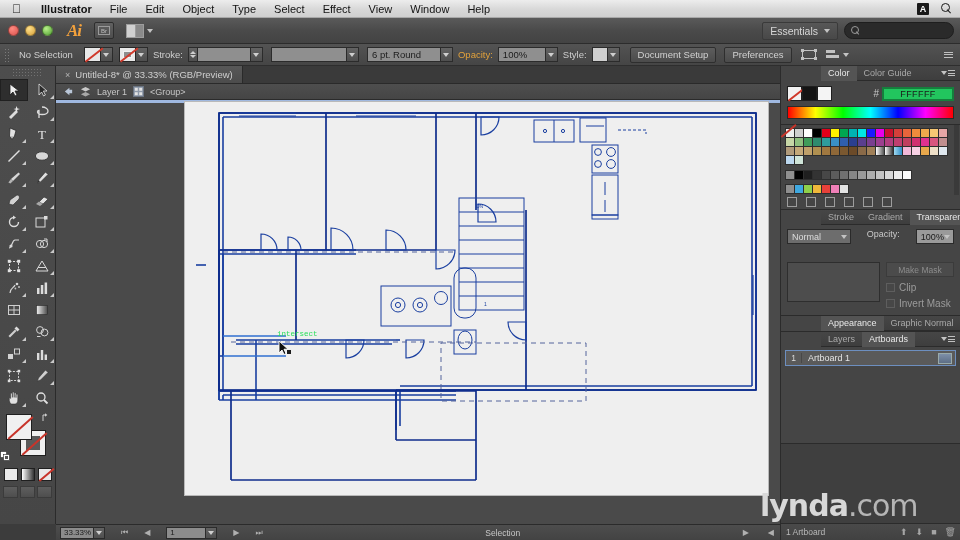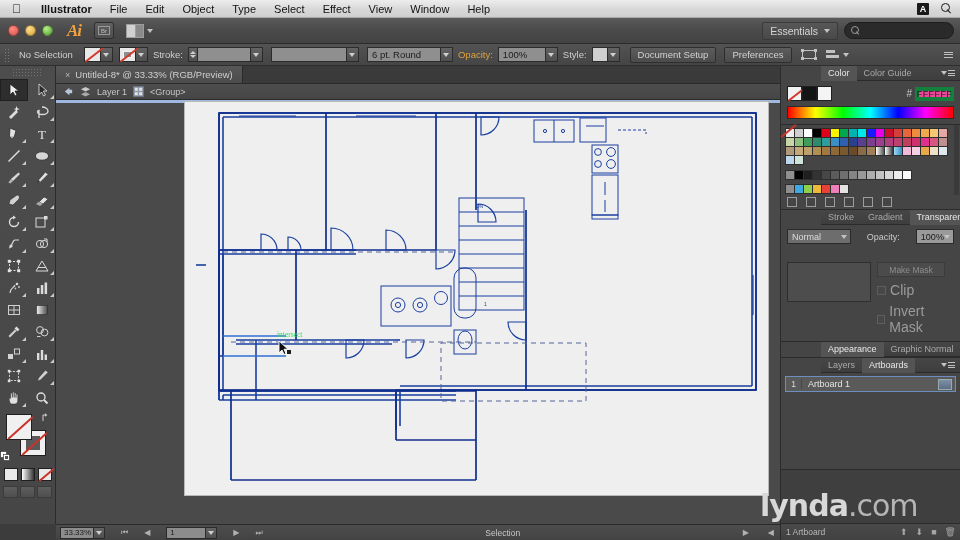--- a/index.html
+++ b/index.html
@@ -171,21 +171,21 @@
     background:#4a4a4a; overflow:hidden;
   }
   .artboard-page {
     position:absolute; left:129px; top:2px; width:583px; height:393px;
     background:#efefef; box-shadow:0 0 0 1px #b9b9b9;
   }
   .topguide { position:absolute; left:0; top:0; width:724px; height:3px; background:#9fb8e0; }
   .plan { position:absolute; left:0; top:0; }
   .smartguide-label {
     position:absolute; left:221px; top:230px; font-size:7.5px; color:#28e05a;
-    font-family:Liberation Serif, serif; white-space:nowrap;
+    font-family:Liberation Mono, monospace; white-space:nowrap;
   }
   .cursor-arrow { position:absolute; left:222px; top:240px; }
   .anchor-dot { position:absolute; left:231px; top:250px; width:4px; height:4px; background:#1c1c1c; }
 
   
   .wm-center { position:absolute; left:365px; top:470px; width:240px; height:60px; z-index:40; pointer-events:none; }
   .wm-cn { position:absolute; left:58px; top:-2px; font-size:34px; font-weight:bold; color:#e9e9e9;
     font-family:"DejaVu Sans", sans-serif; letter-spacing:1px; text-shadow:1px 1px 0 #7a7a7a; }
   .wm-url { position:absolute; left:42px; top:36px; font-size:16px; font-weight:bold; color:#dcdcdc;
     font-family:"DejaVu Sans", sans-serif; letter-spacing:1px; }
@@ -219,40 +219,40 @@
   .ptab.active { background:#545454; color:#e8e8e8; }
   .pmenu { margin-left:auto; padding-right:5px; display:flex; align-items:center; gap:1px; }
   .pmenu .lines { display:flex; flex-direction:column; gap:1.5px; }
   .pmenu .lines i { width:7px; height:1px; background:#c0c0c0; display:block; }
   .panel-body { padding:5px 6px; }
 
   .colorbody { display:flex; align-items:center; gap:4px; }
   .cb-swatches { display:flex; }
   .cb-sw { width:15px; height:15px; border:1px solid #1f1f1f; position:relative; }
   .hexrow { margin-left:auto; display:flex; align-items:center; gap:3px; }
-  .hexfield { width:39px; height:14px; background:#ec4899; border:4px solid #15803d; color:#1a1a1a;
+  .hexfield { width:72px; height:14px; background:#22c55e; border:2px solid #15803d; color:#1a1a1a;
     font-size:9px; display:flex; align-items:center; justify-content:center; letter-spacing:.4px; }
   .spectrum { margin-top:5px; height:13px; border:1px solid #2a2a2a;
     background:linear-gradient(90deg,#ff0000,#ffff00,#00ff00,#00ffff,#0000ff,#ff00ff,#ff0000); }
 
   .swgrid { display:flex; flex-wrap:wrap; width:164px; }
   .swgrid div { width:10px; height:10px; border:1px solid #2e2e2e; margin:0 -1px -1px 0; }
   .swbar { display:flex; align-items:center; gap:9px; height:14px; padding:0 6px; }
   .swbar-ico { width:10px; height:10px; border:1px solid #9d9d9d; }
 
   .tpbody { padding:4px 6px 6px; }
-  .tp-row1 { display:flex; align-items:center; gap:16px; }
+  .tp-row1 { display:flex; align-items:flex-start; gap:16px; }
   .select-box { height:15px; background:#6d6d6d; border:1px solid #2a2a2a; color:#ddd;
     font-size:9px; display:flex; align-items:center; padding-left:4px; }
   .select-box .caret { margin-left:auto; margin-right:3px; }
   .tp-row2 { display:flex; gap:6px; margin-top:18px; }
   .thumb-box { width:93px; height:40px; background:#4d4d4d; border:1px solid #2e2e2e; }
   .mask-btn { width:68px; height:15px; border:1px solid #3b3b3b; background:#4b4b4b; color:#8d8d8d;
     font-size:8.5px; display:flex; align-items:center; justify-content:center; }
-  .chk-row { display:flex; align-items:center; gap:4px; margin-top:5px; color:#9b9b9b; font-size:14px; }
+  .chk-row { display:flex; align-items:center; gap:4px; margin-top:5px; color:#9b9b9b; font-size:10px; }
   .chk { width:9px; height:9px; border:1px solid #5e5e5e; background:#474747; }
 
   .ab-row { display:flex; align-items:center; height:16px; background:#5a5a5a;
      border:1px solid #6d8fc0; margin:3px 4px; }
   .ab-num { width:16px; text-align:center; font-size:8.5px; color:#ddd; border-right:1px solid #474747; }
   .ab-name { flex:1; padding-left:6px; font-size:9px; color:#e4e4e4; }
   .ab-ico { width:14px; height:11px; border:1px solid #9aa; margin-right:3px;
      background:linear-gradient(180deg,#7d8fa8,#5d6e86); }
   .dock-footer { position:absolute; left:0; bottom:0; width:180px; height:17px;
     background:linear-gradient(180deg,#4a4a4a,#414141); border-top:1px solid #2b2b2b;

